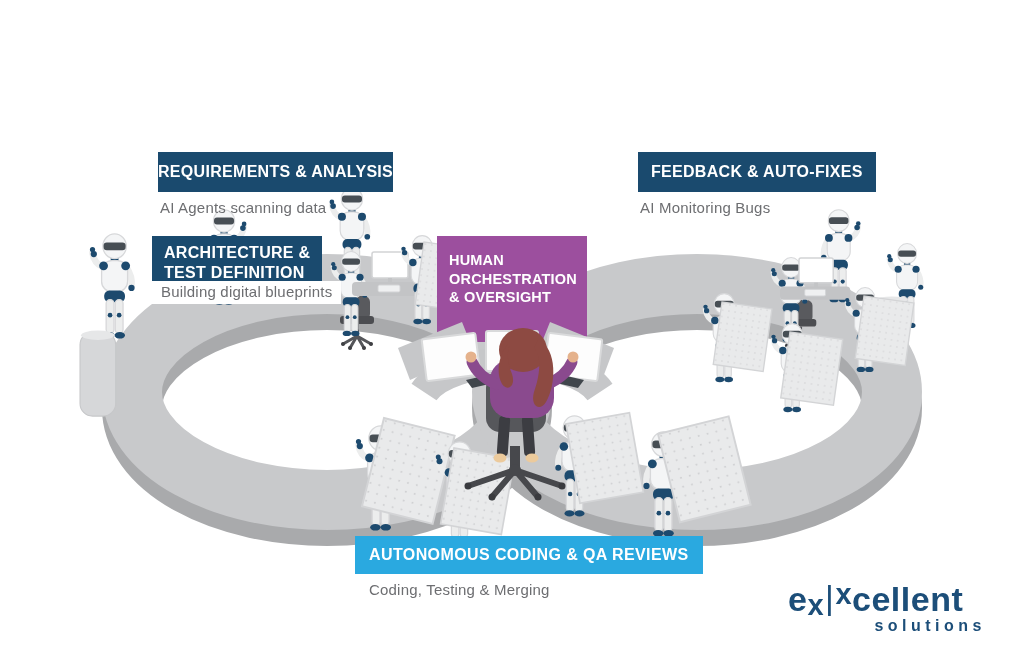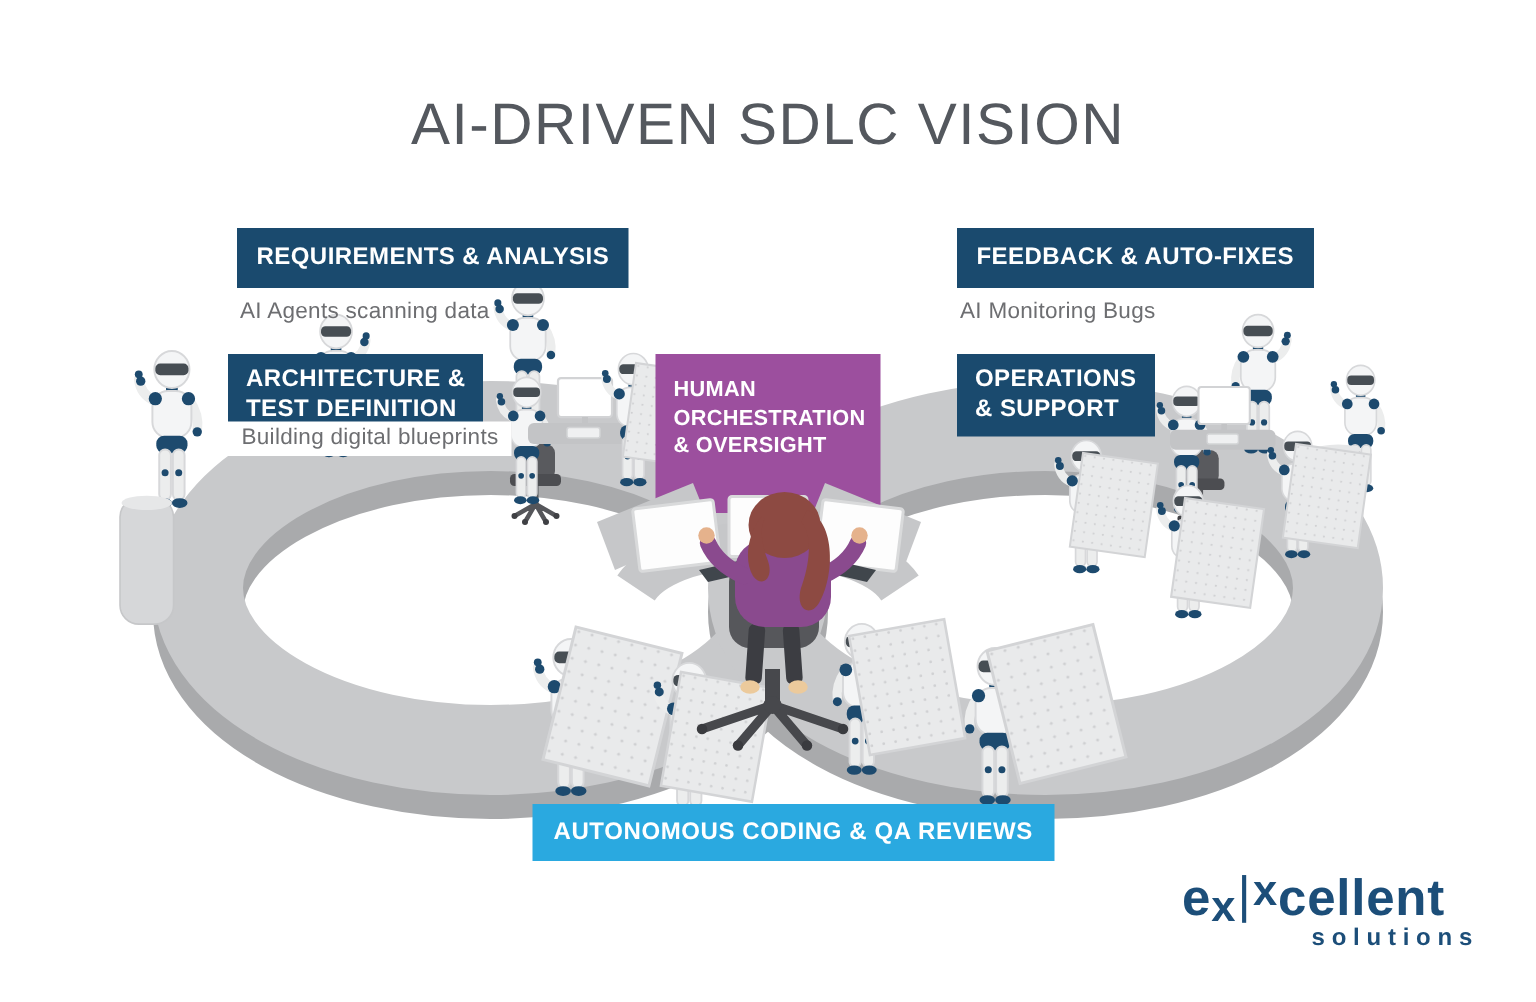--- a/index.html
+++ b/index.html
@@ -6,21 +6,21 @@
   #canvas{position:relative;width:1024px;height:668px;overflow:hidden;background:#fff;
           font-family:"Liberation Sans", sans-serif;}
   svg.scene{position:absolute;left:0;top:0;pointer-events:none;}
   #scene-back{z-index:1;}
   #scene-front{z-index:3;}
   .overlay{position:absolute;z-index:2;}
   #page-title{left:0;top:62px;width:1024px;text-align:center;
       font-size:39px;font-weight:400;color:#54585e;letter-spacing:1px;margin:0;}
   .stage-box{color:#fff;font-weight:bold;letter-spacing:.3px;white-space:pre-line;line-height:1.28;
       background:var(--navy,#1a4a6e);box-sizing:border-box;}
-  #box-requirements{left:158px;top:152px;font-size:16px;padding:10px 13px;}
+  #box-requirements{left:158px;top:152px;font-size:16px;padding:10px 0;}
   #box-architecture{left:152px;top:236px;font-size:16px;padding:7px 12px;}
   #box-feedback{left:638px;top:152px;font-size:16px;padding:10px 13px;}
   #box-operations{left:638px;top:236px;font-size:16px;padding:7px 12px;}
   #box-human{left:437px;top:236px;width:150px;height:106px;font-size:14.5px;
       padding:15px 12px;background:var(--purple,#9c4f9e);letter-spacing:.2px;}
   #box-autonomous{left:355px;top:536px;font-size:16px;padding:9px 14px;
       background:var(--blue,#2aa9e0);letter-spacing:.4px;text-align:center;}
   .caption{color:var(--caption,#6d6e71);font-size:15px;letter-spacing:.2px;}
   #cap-requirements{left:160px;top:199px;}
   #cap-architecture{left:152px;top:281px;background:#fff;padding:2px 9px 4px;}
@@ -167,40 +167,38 @@
         <use href="#robot" transform="translate(602,414) scale(-1.25,1.25)"></use>
         <use href="#board" transform="translate(566,424) rotate(-10) scale(1.15)"></use>
       </g>
       <g>
         <use href="#robot" transform="translate(692,430) scale(-1.3,1.3)"></use>
         <use href="#board" transform="translate(658,434) rotate(-14) scale(1.3)"></use>
       </g>
     </g>
   </svg>
 
-  <h1 id="page-title" class="overlay">AI-DRIVEN SDLC VISION</h1>
 
   <div id="box-requirements" class="overlay stage-box">REQUIREMENTS &amp; ANALYSIS</div>
   <div id="cap-requirements" class="overlay caption">AI Agents scanning data</div>
 
   <div id="box-architecture" class="overlay stage-box">ARCHITECTURE &amp;
 TEST DEFINITION</div>
   <div id="box-human" class="overlay stage-box">HUMAN
 ORCHESTRATION
 &amp; OVERSIGHT</div>
 
   <div id="cap-architecture" class="overlay caption">Building digital blueprints</div>
 
   <div id="box-feedback" class="overlay stage-box">FEEDBACK &amp; AUTO-FIXES</div>
   <div id="cap-feedback" class="overlay caption">AI Monitoring Bugs</div>
 
-  <div id="box-operations" class="overlay stage-box">OPERATIONS
-&amp; SUPPORT</div>
 
   <div id="box-autonomous" class="overlay stage-box">AUTONOMOUS CODING &amp; QA REVIEWS</div>
+  <div id="cap-autonomous" class="overlay caption">Coding, Testing &amp; Merging</div>
 
   <div id="logo" class="overlay">
     <span class="word"><span>e</span><span class="x-low">x</span><span class="bar">|</span><span class="x-high">x</span><span>cellent</span></span>
     <span class="tagline">solutions</span>
   </div>
 
   <svg id="scene-front" class="scene" width="1024" height="668" viewBox="0 0 1024 668">
     <g>
       <polygon points="398,348 462,322 474,352 410,380" fill="#c6c7c9"></polygon>
       <polygon points="550,322 614,348 602,380 538,352" fill="#c6c7c9"></polygon>

